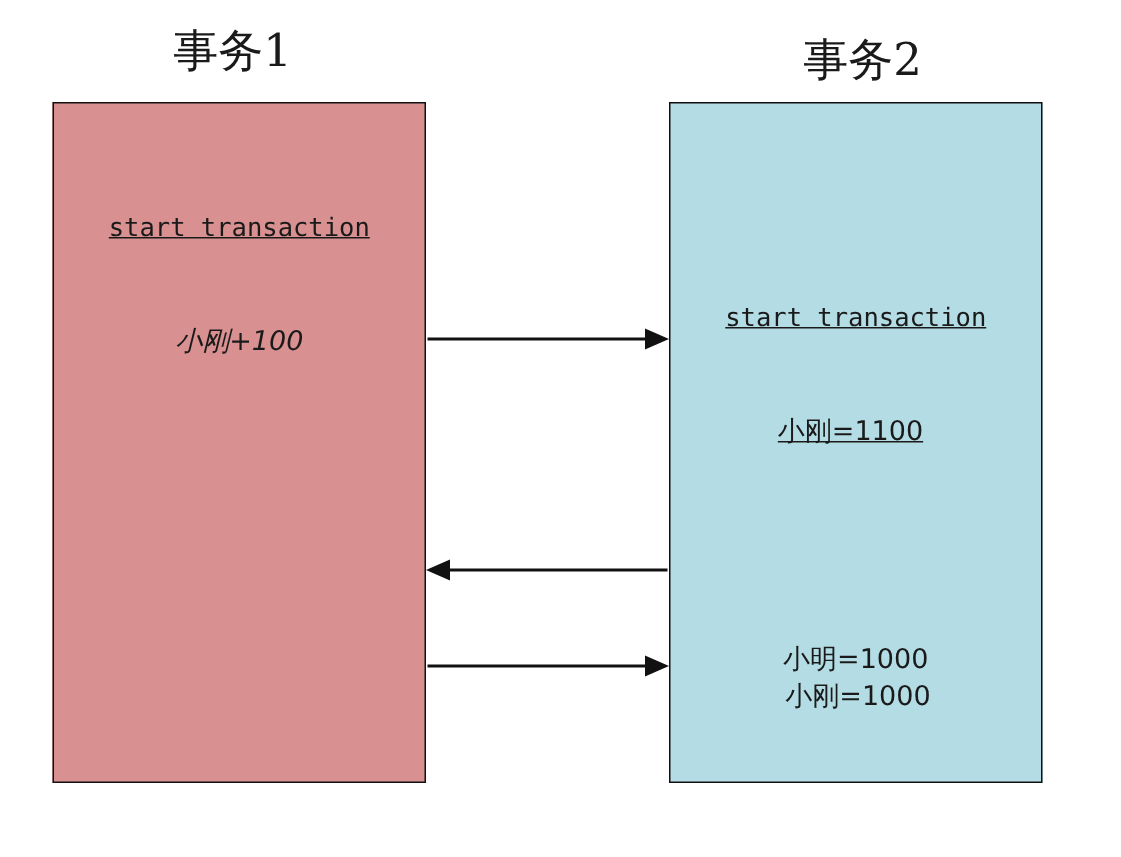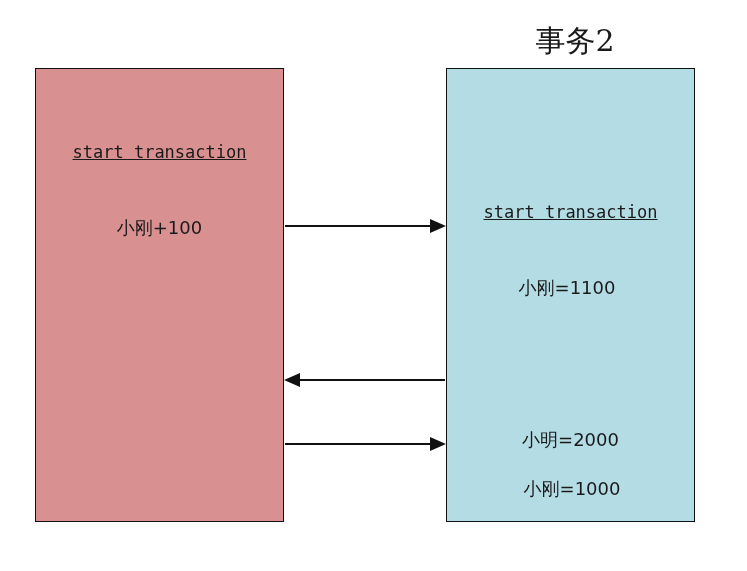--- a/index.html
+++ b/index.html
@@ -67,56 +67,57 @@
     font-size: 18px;
     line-height: 1;
     color: #1a1a1a;
     white-space: nowrap;
     text-align: center;
   }
 
   
   #tx1-start   { left: 35px;  top: 144px; width: 249px; }
   #tx1-val-1   { left: 35px;  top: 194px; width: 249px; }
-  #tx1-val-2   { left: 35px;  top: 219px; width: 249px; }
+  #tx1-val-2   { left: 35px;  top: 219px; width: 249px; font-style: italic; }
   #tx1-rollback{ left: 35px;  top: 372px; width: 249px; }
 
   
   #tx2-start   { left: 446px; top: 204px; width: 249px; }
   #tx2-val-1   { left: 446px; top: 254px; width: 249px; }
-  #tx2-val-2   { left: 446px; top: 279px; width: 242px; }
+  #tx2-val-2   { left: 446px; top: 279px; width: 242px; text-decoration: underline; }
   #tx2-val-3   { left: 446px; top: 431px; width: 249px; }
-  #tx2-val-4   { left: 446px; top: 456px; width: 252px; margin-top: 24px; }
+  #tx2-val-4   { left: 446px; top: 456px; width: 252px; }
 
   
   .arrow-svg {
     position: absolute;
     left: 0;
     top: 0;
     width: 747px;
     height: 571px;
     pointer-events: none;
   }
 </style>
 </head>
 <body>
 
 <div id="canvas">
 
+  <div class="col-title" id="title-tx1">事务1</div>
   <div class="col-title" id="title-tx2">事务2</div>
 
   <div class="tx-box" id="box-tx1"></div>
   <div class="tx-box" id="box-tx2"></div>
 
   <div class="stmt" id="tx1-start">start transaction</div>
   <div class="val" id="tx1-val-2">小刚+100</div>
 
   <div class="stmt" id="tx2-start">start transaction</div>
   <div class="val" id="tx2-val-2">小刚=1100</div>
-  <div class="val" id="tx2-val-3">小明=2000</div>
+  <div class="val" id="tx2-val-3">小明=1000</div>
   <div class="val" id="tx2-val-4">小刚=1000</div>
 
   <svg class="arrow-svg" viewBox="0 0 747 571" xmlns="http://www.w3.org/2000/svg">
 
     <g>
       <line x1="285" y1="226" x2="438" y2="226" stroke="#111111" stroke-width="2"></line>
       <polygon points="446,226 430,219 430,233" fill="#111111"></polygon>
     </g>
 
     <g>

